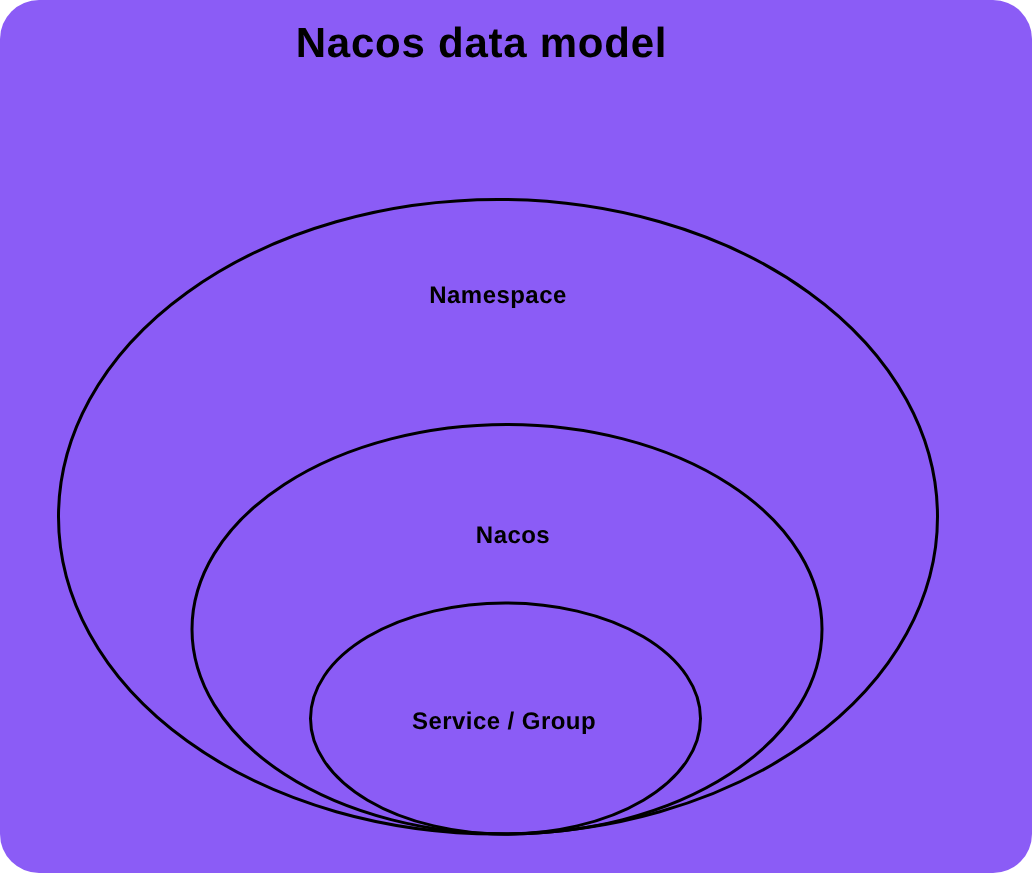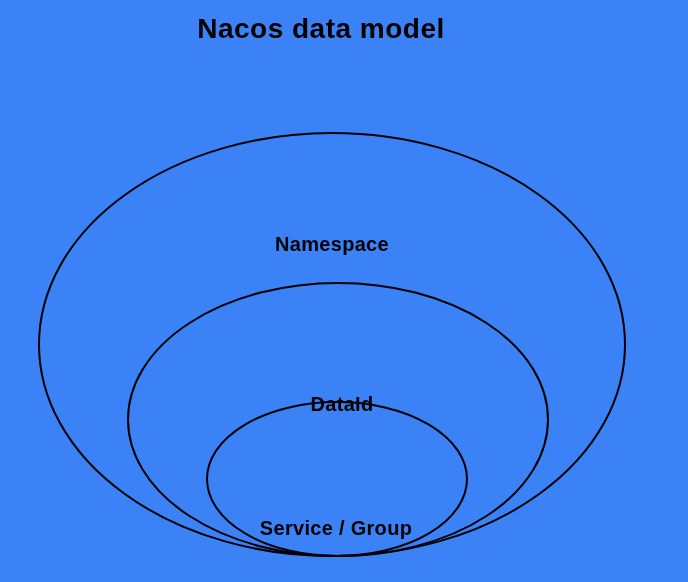--- a/index.html
+++ b/index.html
@@ -4,24 +4,25 @@
 <style>
   html, body {
     margin: 0;
     padding: 0;
     background: #ffffff;
   }
   .canvas {
     position: relative;
     width: 688px;
     height: 582px;
-    background: #3b82f6;
+    background: #8b5cf6;
     overflow: hidden;
     font-family: "Liberation Sans", sans-serif;
     color: #000000;
+    border-radius: 26px;
   }
   .title {
     position: absolute;
     top: 13px;
     left: 321px;
     transform: translateX(-50%);
     font-size: 28px;
     font-weight: bold;
     white-space: nowrap;
     letter-spacing: 0.5px;
@@ -34,42 +35,41 @@
     height: 582px;
   }
   .diagram-svg ellipse {
     fill: none;
     stroke: #000000;
     stroke-width: 2;
   }
   .ring-label {
     position: absolute;
     transform: translate(-50%, -50%);
-    font-size: 20px;
+    font-size: 16px;
     font-weight: bold;
     white-space: nowrap;
     letter-spacing: 0.3px;
-    margin-top: 46px;
   }
   .label-namespace { left: 332px; top: 198px; }
   .label-group     { left: 342px; top: 358px; }
   .label-service   { left: 336px; top: 482px; }
 </style>
 </head>
 <body>
 
 <div class="canvas">
 
   <div class="title">Nacos data model</div>
 
   <svg class="diagram-svg" viewBox="0 0 688 582" aria-hidden="true">
     <ellipse cx="332" cy="344.5" rx="293" ry="211.5"></ellipse>
     <ellipse cx="338" cy="419.5" rx="210" ry="136.5"></ellipse>
     <ellipse cx="337" cy="479" rx="130" ry="77"></ellipse>
   </svg>
 
   <div class="ring-label label-namespace">Namespace</div>
 
-  <div class="ring-label label-group">DataId</div>
+  <div class="ring-label label-group">Nacos</div>
 
   <div class="ring-label label-service">Service / Group</div>
 
 </div>
 
 </body></html>

